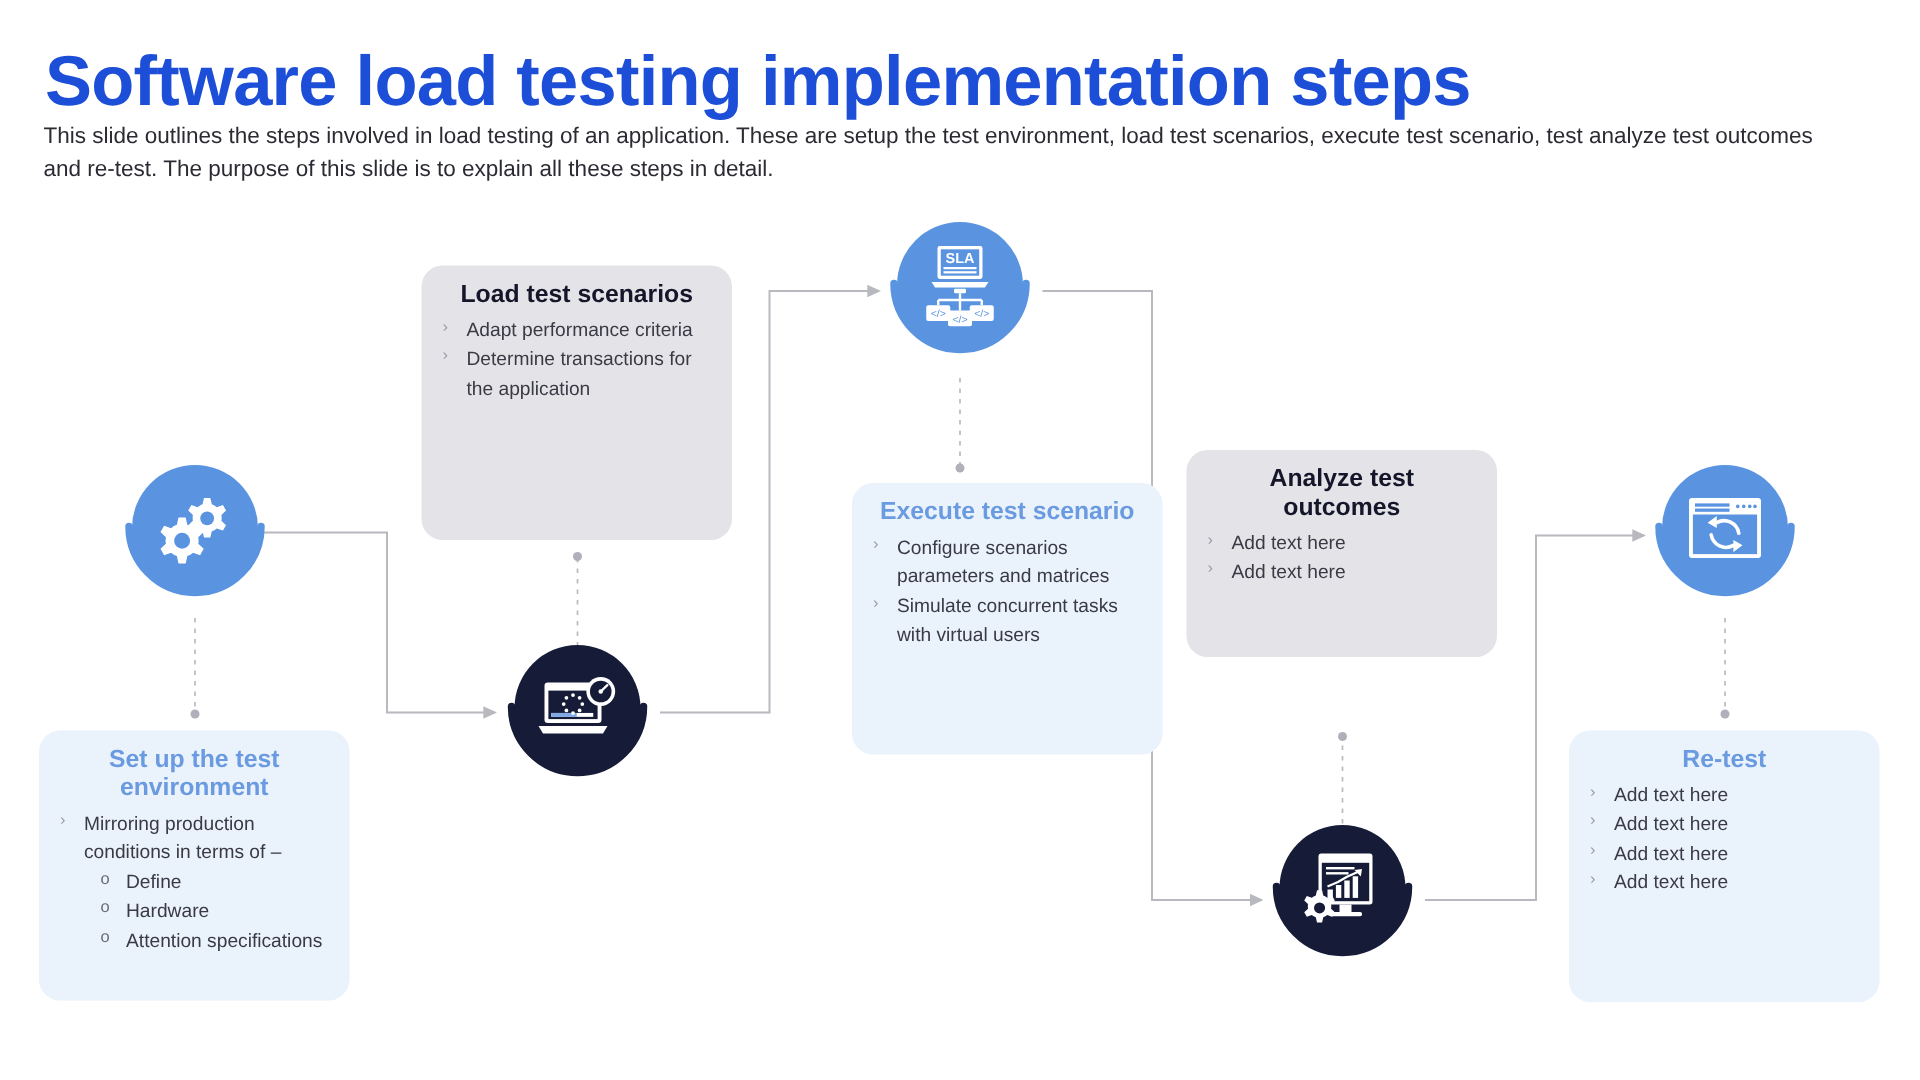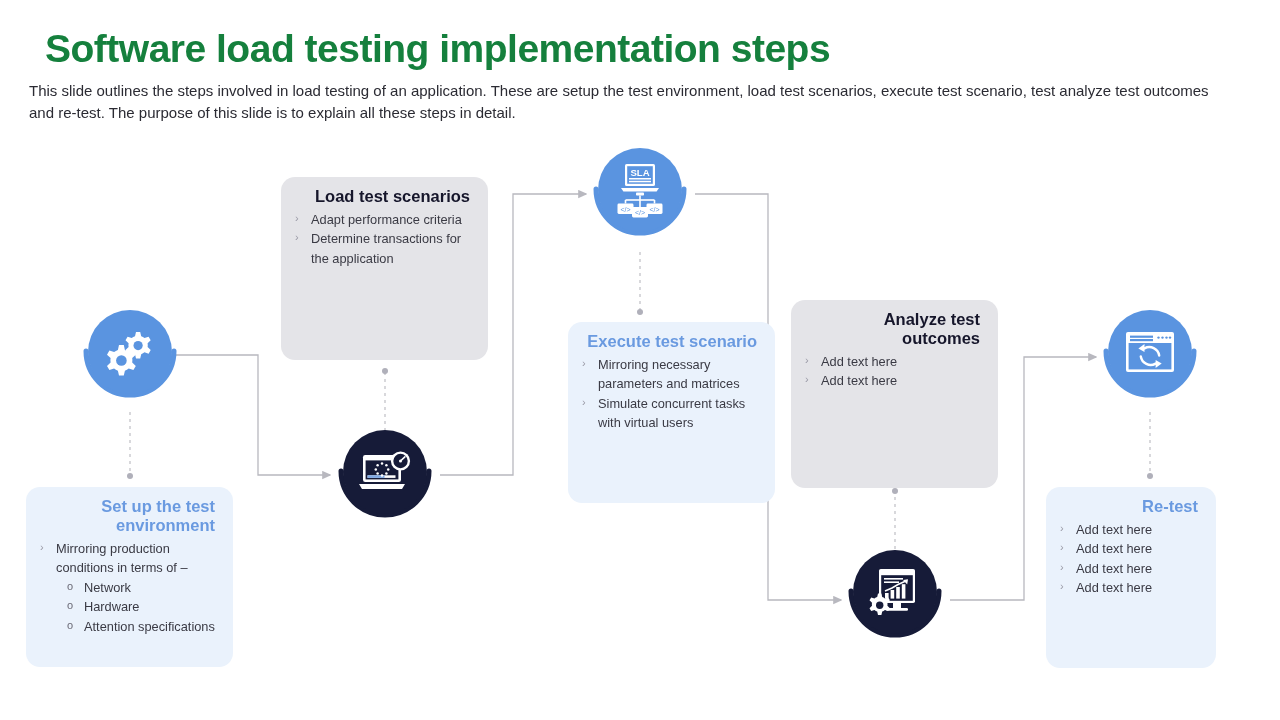--- a/index.html
+++ b/index.html
@@ -6,36 +6,36 @@
   html,body {
     width:1280px; height:720px;
     background:#ffffff;
     font-family:"Liberation Sans", sans-serif;
     overflow:hidden;
   }
   .slide { position:relative; width:1280px; height:720px; }
 
   
   .title {
-    position:absolute; left:45px; top:28px;
-    font-size:39px; font-weight:bold; color:#15803d;
+    position:absolute; left:30px; top:28px;
+    font-size:47px; font-weight:bold; color:#1d4ed8;
     letter-spacing:-0.5px; line-height:1.1;
   }
   .subtitle {
     position:absolute; left:29px; top:80px; width:1192px;
     font-size:15px; color:#2b2b33; line-height:1.45;
   }
 
   
   .card { position:absolute; border-radius:14px; padding:10px 12px 12px; }
   .card.gray  { background:#e4e4e8; }
   .card.blue  { background:#eaf2fc; }
 
   .card-title {
-    text-align:right; font-weight:bold; line-height:1.15;
+    text-align:center; font-weight:bold; line-height:1.15;
     font-size:16.5px; margin-bottom:4px; padding:0 6px;
   }
   .card.gray .card-title { color:#16162b; }
   .card.blue .card-title { color:#6a9ae0; }
 
   .bullets { list-style:none; }
   .bullets li {
     position:relative; padding-left:18px;
     font-size:12.8px; color:#3a3a44; line-height:1.52;
     margin-bottom:0px;
@@ -51,22 +51,22 @@
   }
   .sublist li .circ {
     position:absolute; left:5px; top:0;
     color:#6a6a76; font-size:11px;
   }
 
   
   #card-setup   { left:26px;  top:487px; width:207px; height:180px; }
   #card-load    { left:281px; top:177px; width:207px; height:183px; }
   #card-execute { left:568px; top:322px; width:207px; height:181px; }
-  #card-analyze { left:791px; top:300px; width:207px; height:188px; }
-  #card-retest  { left:1046px;top:487px; width:170px; height:181px; }
+  #card-analyze { left:791px; top:300px; width:207px; height:138px; }
+  #card-retest  { left:1046px;top:487px; width:207px; height:181px; }
 
   
   .badge { position:absolute; width:100px; height:100px; }
   .badge .ring {
     position:absolute; left:0; top:0; width:100px; height:100px;
   }
   .badge .disc {
     position:absolute; left:8px; top:5px;
     width:84px; height:84px; border-radius:50%;
   }
@@ -287,21 +287,21 @@
 
   <div class="card blue" id="card-setup">
     <div class="card-title">Set up the test environment</div>
     <ul class="bullets">
       <li>
         <span class="chev">›</span>
         <span>Mirroring production conditions in terms of –</span>
         <ul class="sublist">
           <li>
             <span class="circ">o</span>
-            <span>Network</span>
+            <span>Define</span>
           </li>
           <li>
             <span class="circ">o</span>
             <span>Hardware</span>
           </li>
           <li>
             <span class="circ">o</span>
             <span>Attention specifications</span>
           </li>
         </ul>
@@ -321,21 +321,21 @@
         <span>Determine transactions for the application</span>
       </li>
     </ul>
   </div>
 
   <div class="card blue" id="card-execute">
     <div class="card-title">Execute test scenario</div>
     <ul class="bullets">
       <li>
         <span class="chev">›</span>
-        <span>Mirroring necessary parameters and matrices</span>
+        <span>Configure scenarios parameters and matrices</span>
       </li>
       <li>
         <span class="chev">›</span>
         <span>Simulate concurrent tasks with virtual users</span>
       </li>
     </ul>
   </div>
 
   <div class="card gray" id="card-analyze">
     <div class="card-title">Analyze test outcomes</div>

